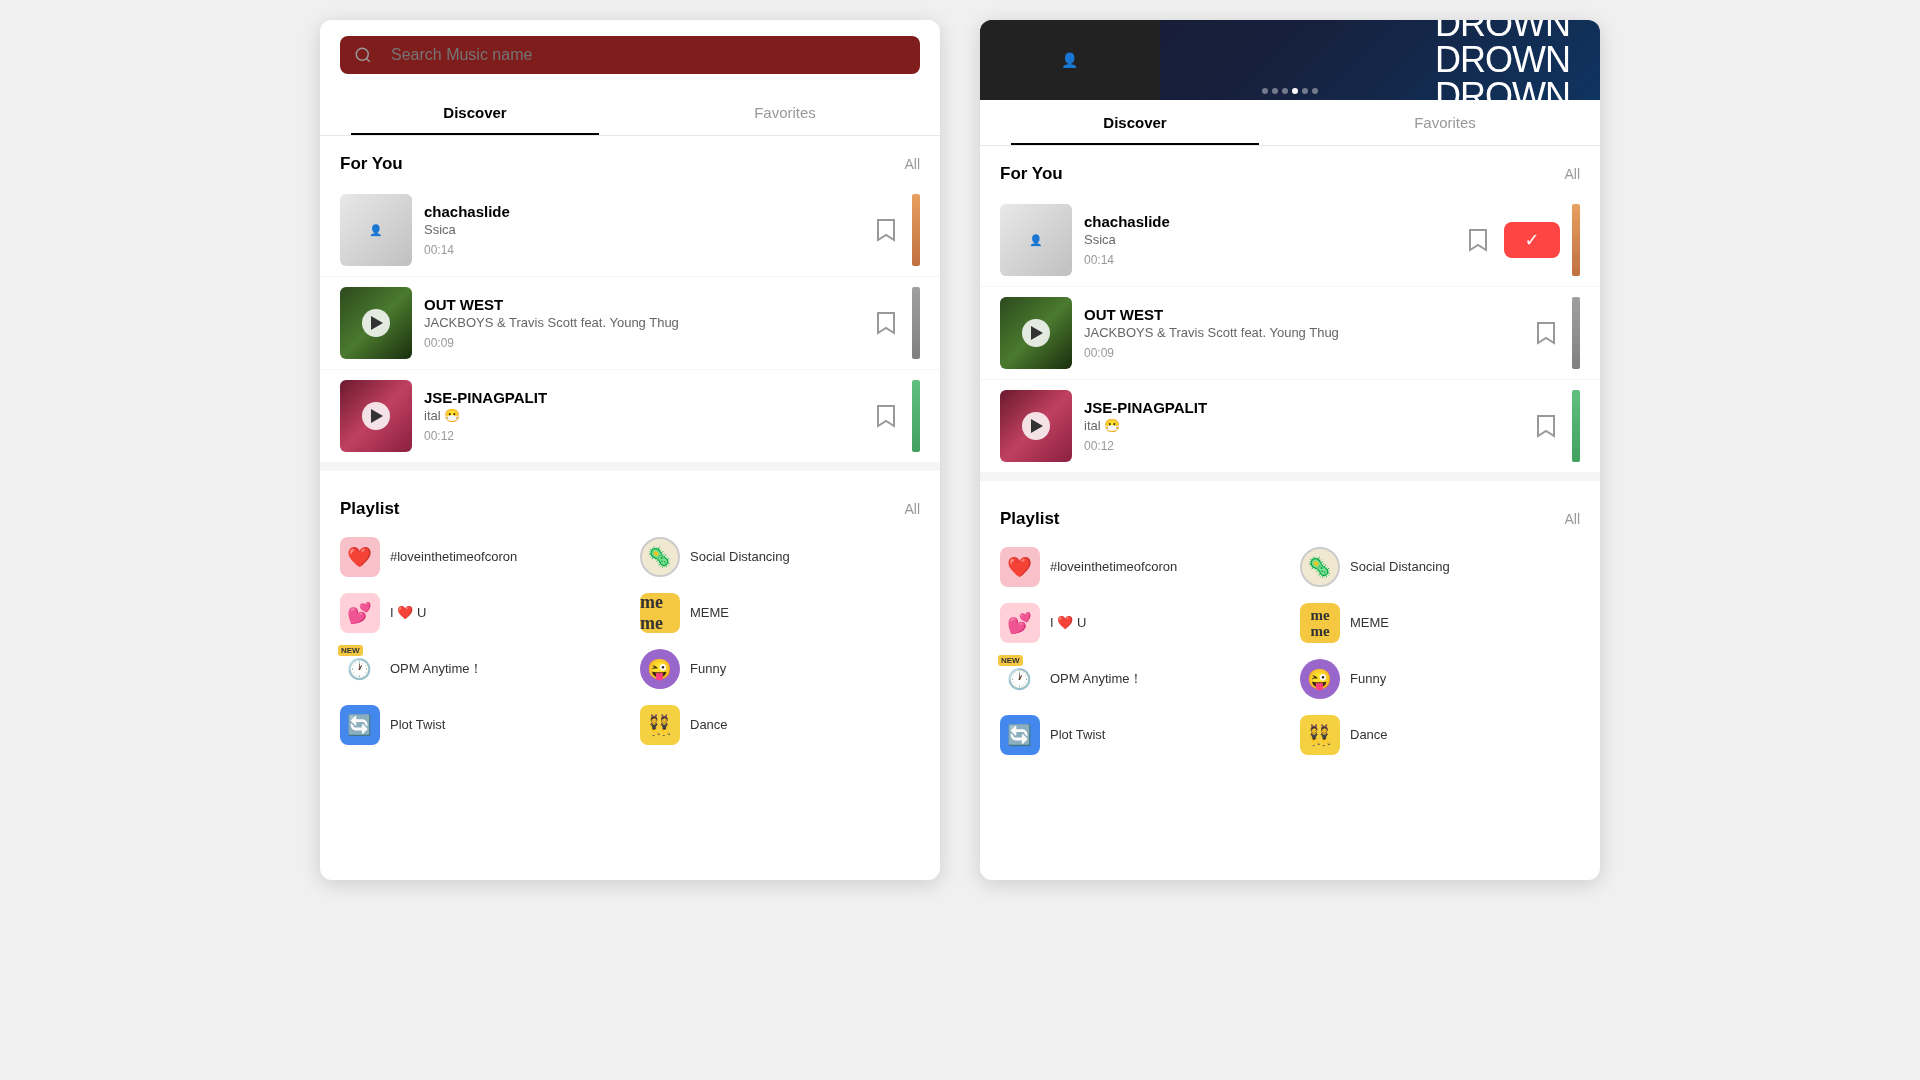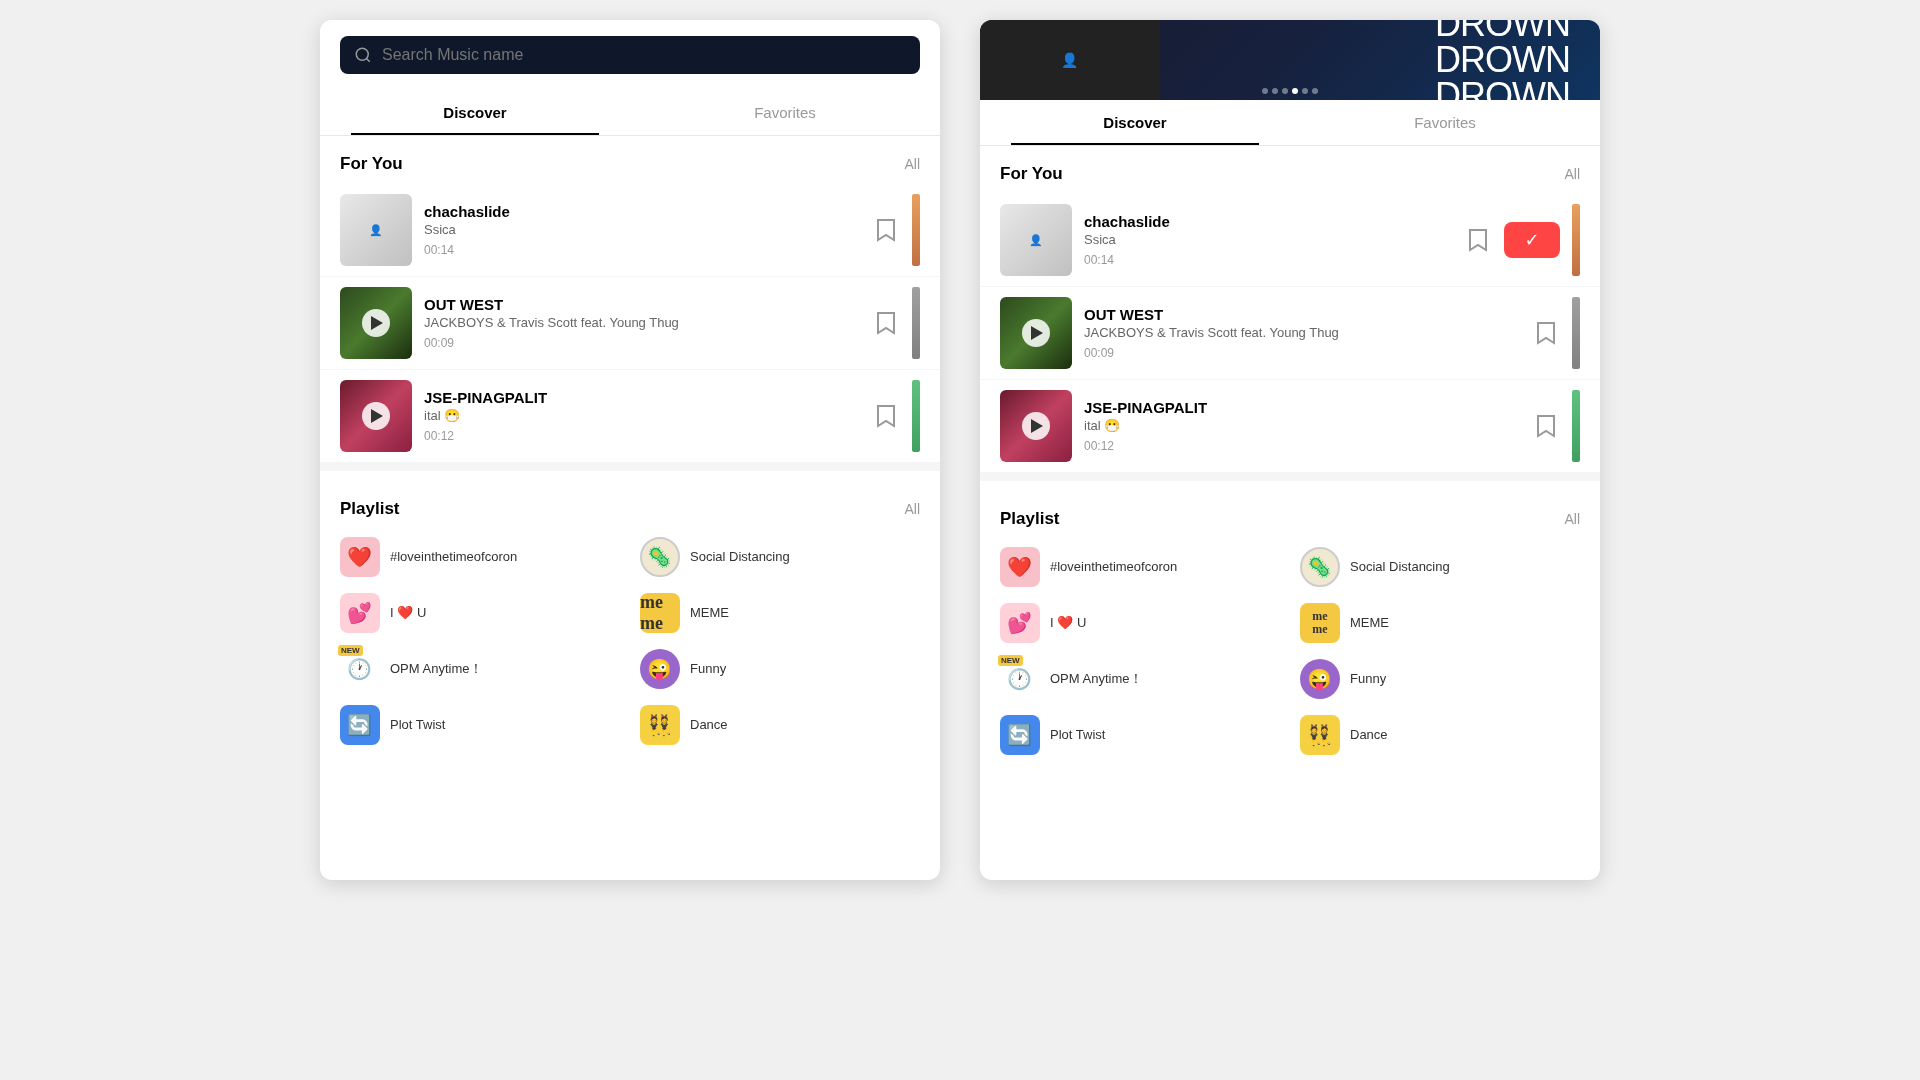--- a/index.html
+++ b/index.html
@@ -30,24 +30,24 @@
     }
 
     
     .search-bar {
       padding: 16px 20px;
       background: #fff;
     }
 
     .search-input-wrap {
       display: flex;
-      background: #0f172a;
+      background: #7f1d1d;
       border-radius: 8px;
       padding: 10px 14px;
-      gap: 10px;
+      gap: 19px;
     }
 
     .search-icon-svg {
       width: 18px;
       height: 18px;
       flex-shrink: 0;
       color: #999;
     }
 
     .search-input {
@@ -601,21 +601,21 @@
           <div class="playlist-icon" style="background: #f0e8d0; border-radius: 50%; font-size: 20px; border: 2px solid #ccc;">🦠</div>
           <span class="playlist-name">Social Distancing</span>
         </div>
 
         <div class="playlist-item">
           <div class="playlist-icon" style="background: #ffd0d8; border-radius: 8px; font-size: 20px;">💕</div>
           <span class="playlist-name">I ❤️ U</span>
         </div>
 
         <div class="playlist-item">
-          <div class="playlist-icon" style="background: #f5c842; border-radius: 8px; font-size: 12px; font-weight: 900; color: #333; width: 40px; height: 40px; display:flex; align-items:center; justify-content:center; font-family: serif; line-height:1.1; text-align:center;">me<br>me</div>
+          <div class="playlist-icon" style="background: #f5c842; border-radius: 8px; font-size: 15px; font-weight: 900; color: #333; width: 40px; height: 40px; display:flex; align-items:center; justify-content:center; font-family: serif; line-height:1.1; text-align:center;">me<br>me</div>
           <span class="playlist-name">MEME</span>
         </div>
 
         <div class="playlist-item">
           <div class="playlist-icon" style="position:relative; font-size: 20px; width:40px; height:40px; display:flex; align-items:center; justify-content:center;">
             🕐
             <span style="position:absolute; top:-4px; left:-2px; background:#f5c842; color:#333; font-size:8px; font-weight:900; padding:1px 3px; border-radius:3px;">NEW</span>
           </div>
           <span class="playlist-name">OPM Anytime！</span>
         </div>

